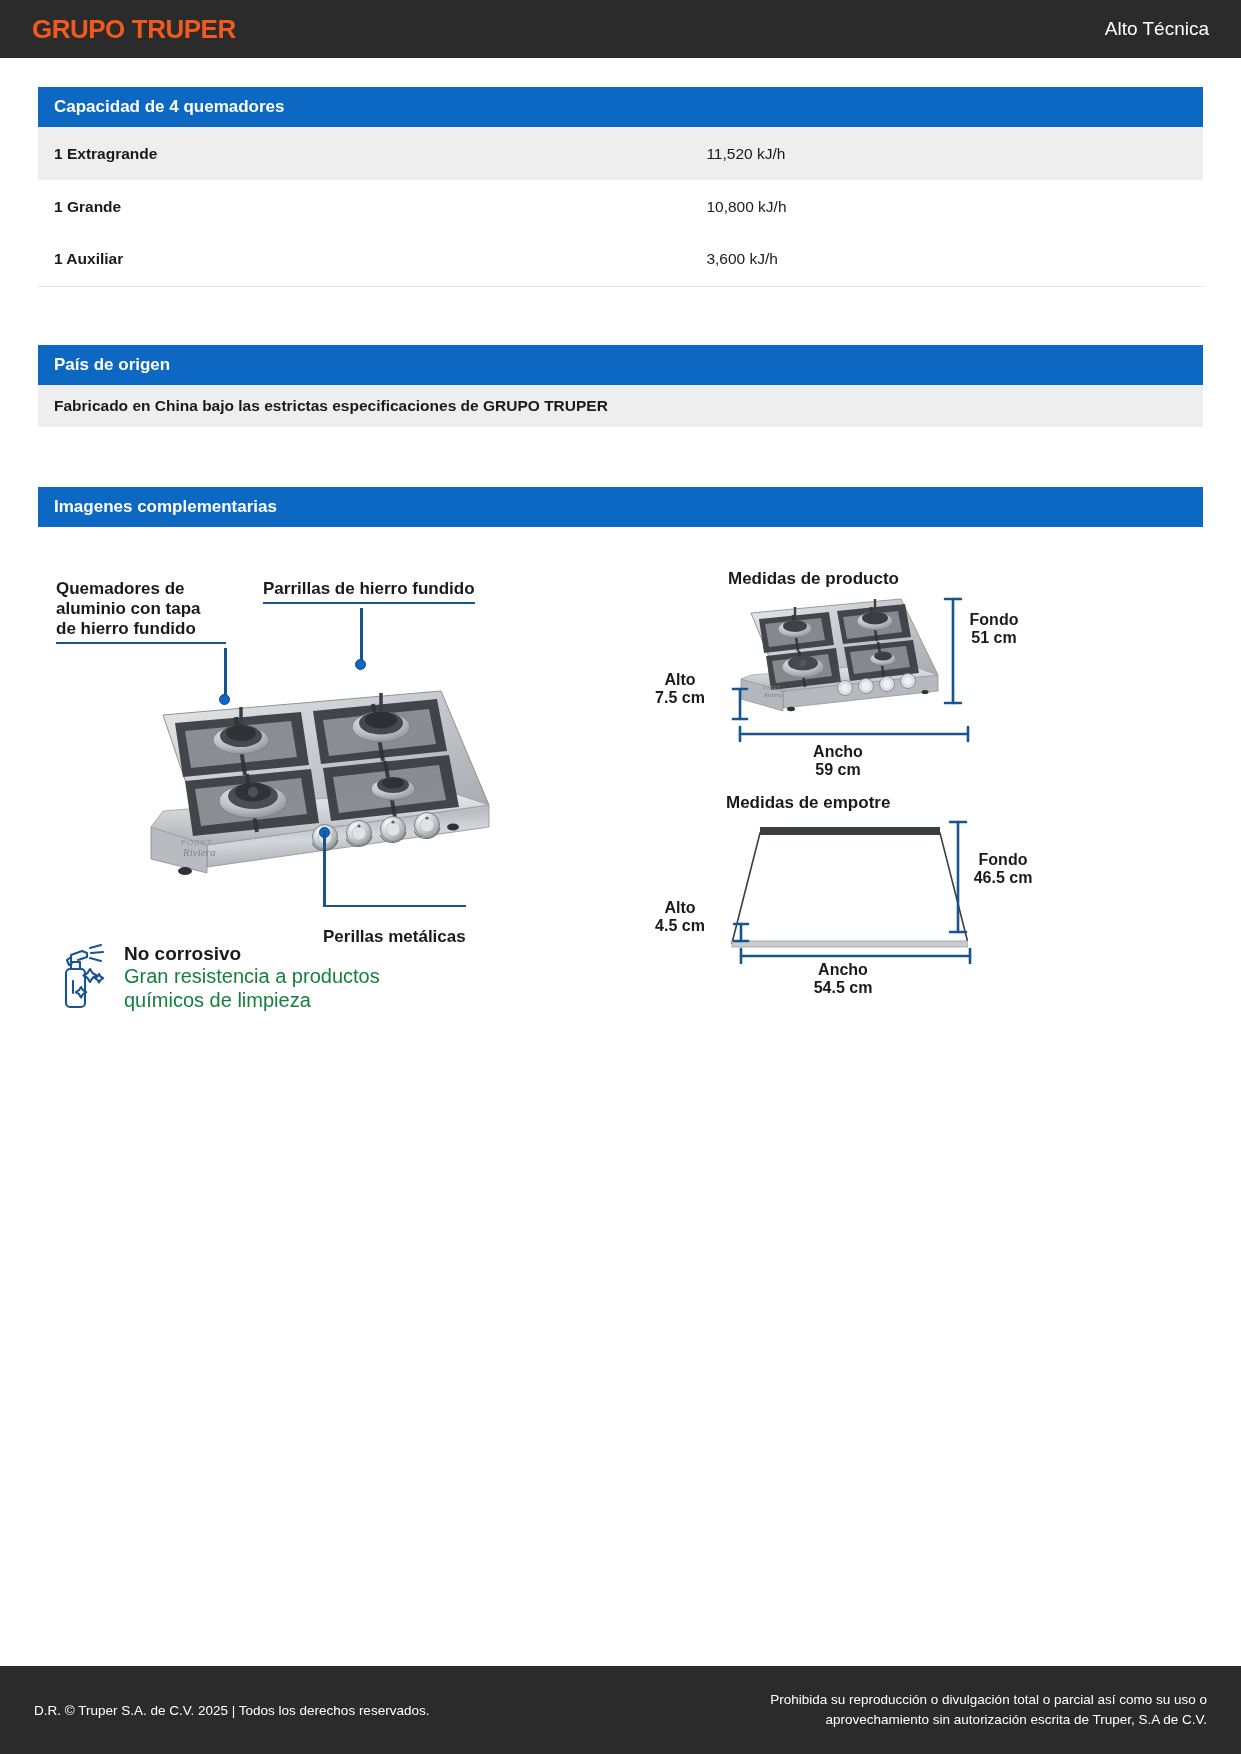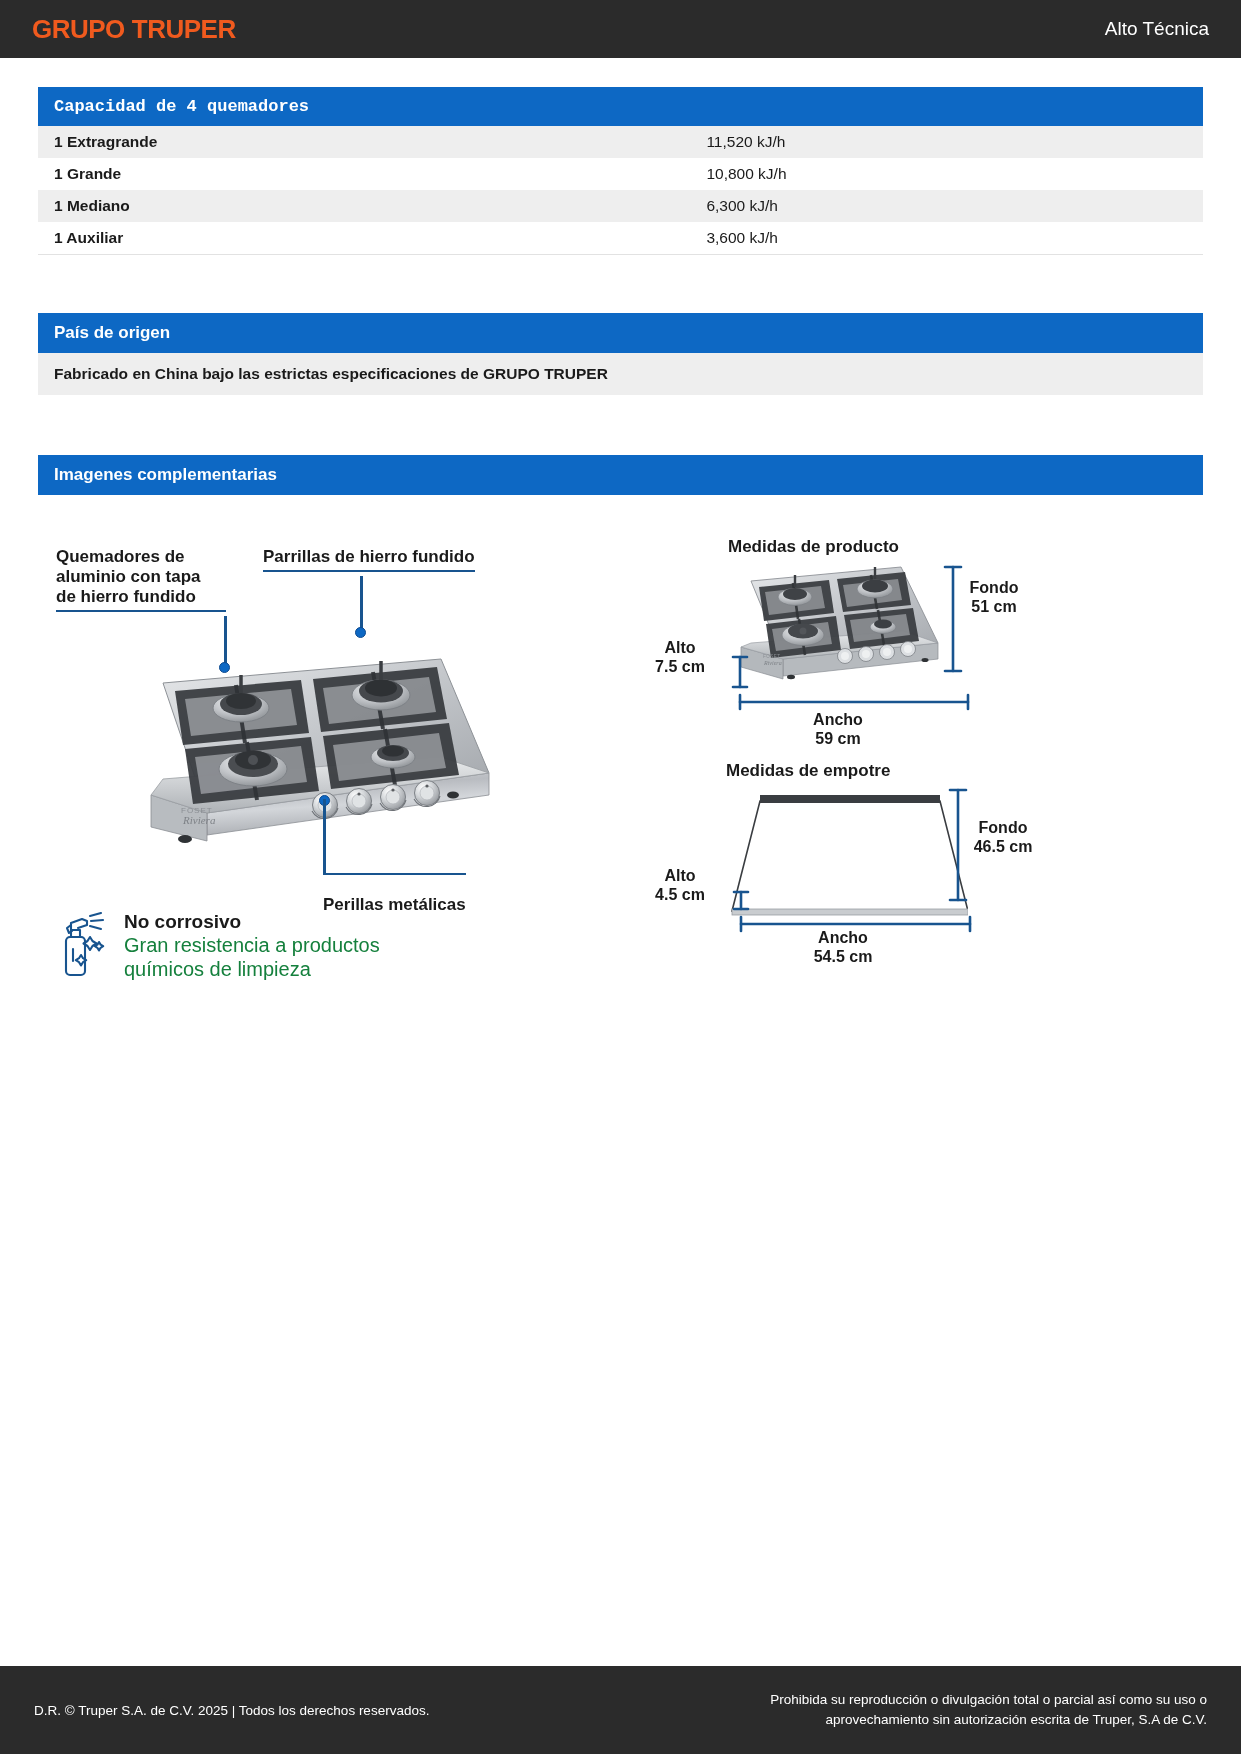--- a/index.html
+++ b/index.html
@@ -42,25 +42,25 @@
   }
 
   .section-bar {
     background: #0d68c4;
     color: #ffffff;
     font-size: 17px;
     font-weight: 700;
     padding: 10px 16px;
     margin-top: 26px;
   }
-  .section-bar.first { margin-top: 29px; font-family: Liberation Mono, monospace; }
+  .section-bar.first { margin-top: 29px; }
 
   
   .spec-table { width: 100%; border-collapse: collapse; }
-  .spec-table tr { height: 32px; }
+  .spec-table tr { height: 53px; }
   .spec-table tr.shaded { background: #eeeeee; }
   .spec-table tr.plain  { background: #ffffff; }
   .spec-table tr.lastline { border-bottom: 1px solid #e2e2e2; }
   .spec-table td {
     font-size: 15.5px;
     color: #1a1a1a;
     padding: 7px 0 7px 16px;
     vertical-align: middle;
   }
   .spec-table td.label { font-weight: 700; width: 56%; }
@@ -209,24 +209,20 @@
 
   <table class="spec-table">
     <tbody>
       <tr class="shaded">
         <td class="label">1 Extragrande</td>
         <td class="value">11,520 kJ/h</td>
       </tr>
       <tr class="plain">
         <td class="label">1 Grande</td>
         <td class="value">10,800 kJ/h</td>
-      </tr>
-      <tr class="shaded">
-        <td class="label">1 Mediano</td>
-        <td class="value">6,300 kJ/h</td>
       </tr>
       <tr class="plain lastline">
         <td class="label">1 Auxiliar</td>
         <td class="value">3,600 kJ/h</td>
       </tr>
     </tbody>
   </table>
 
   <div class="section-bar" style="margin-top:58px;">País de origen</div>
   <div class="origin-row">Fabricado en China bajo las estrictas especificaciones de GRUPO TRUPER</div>

